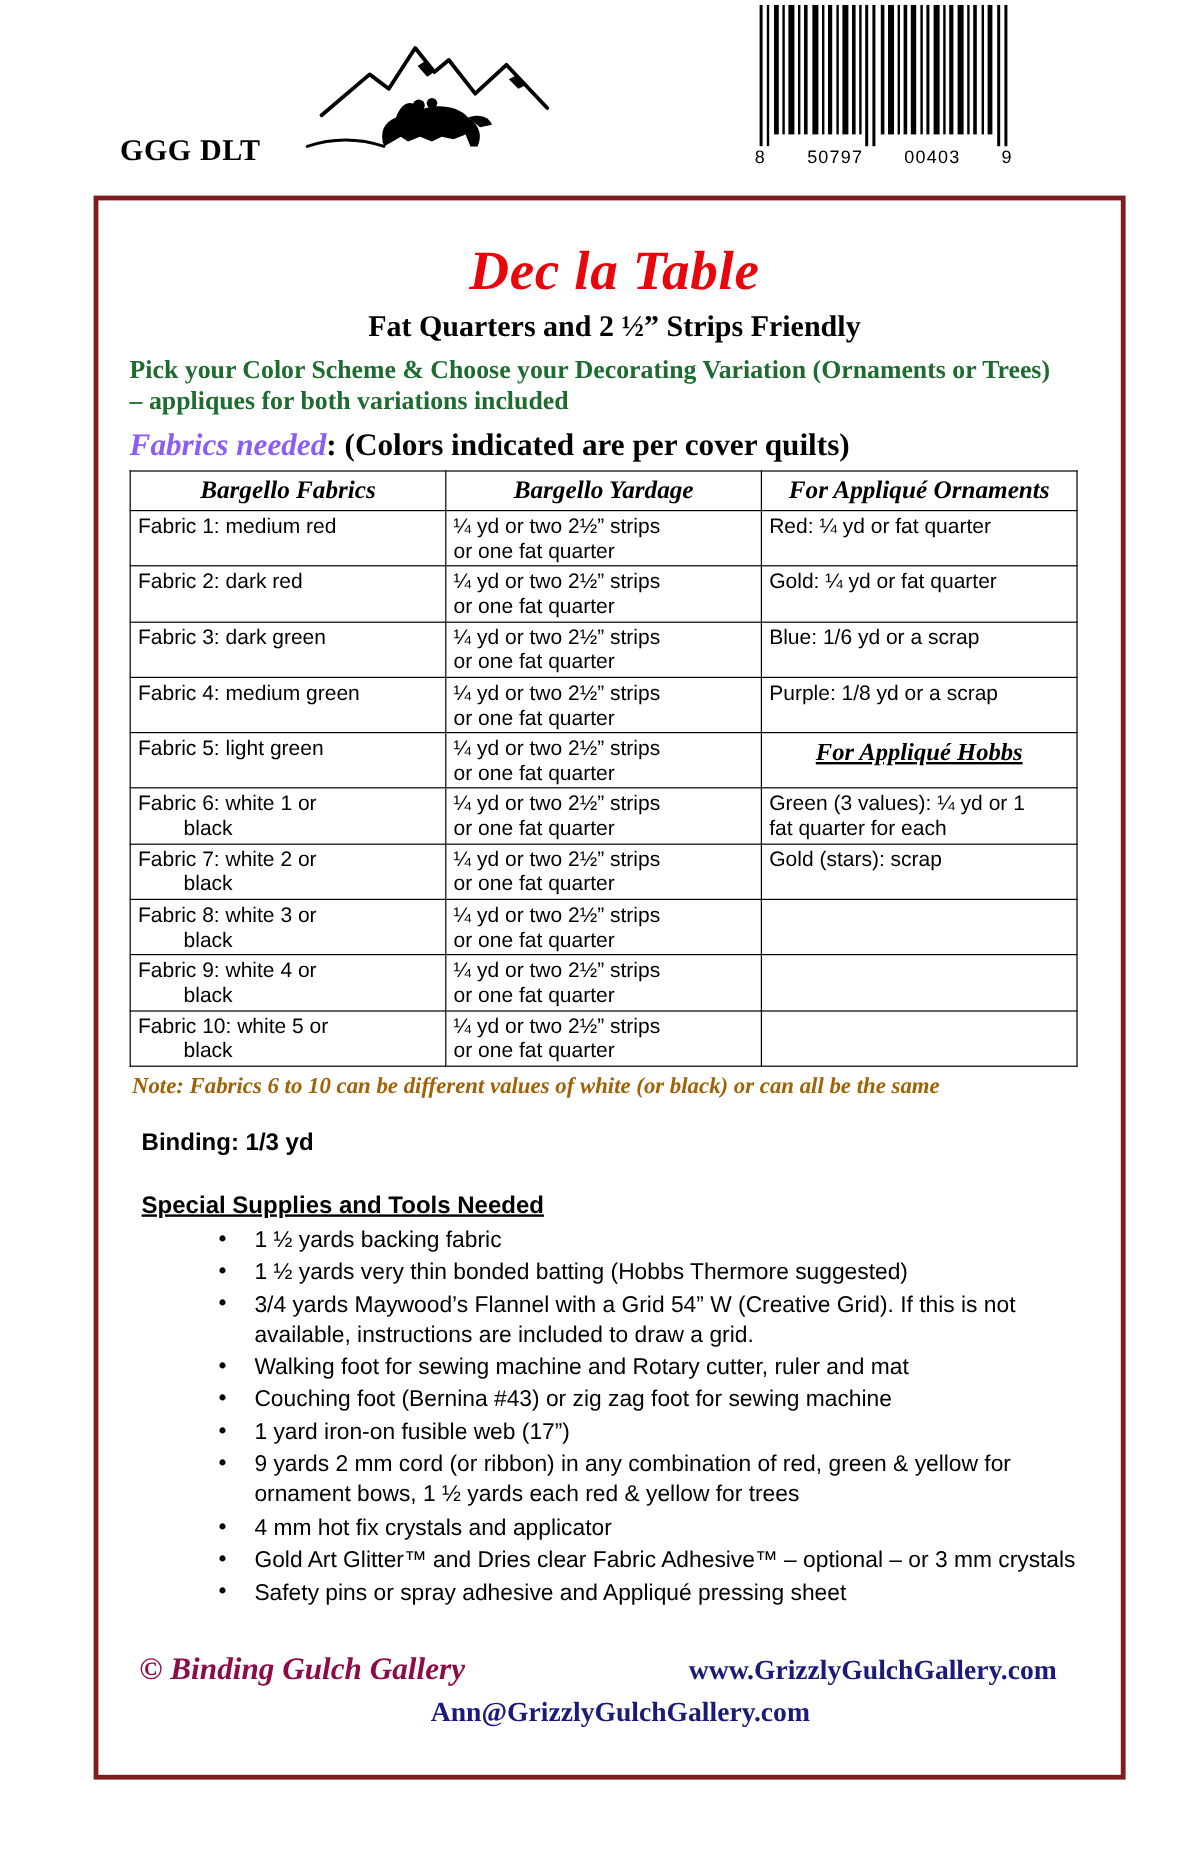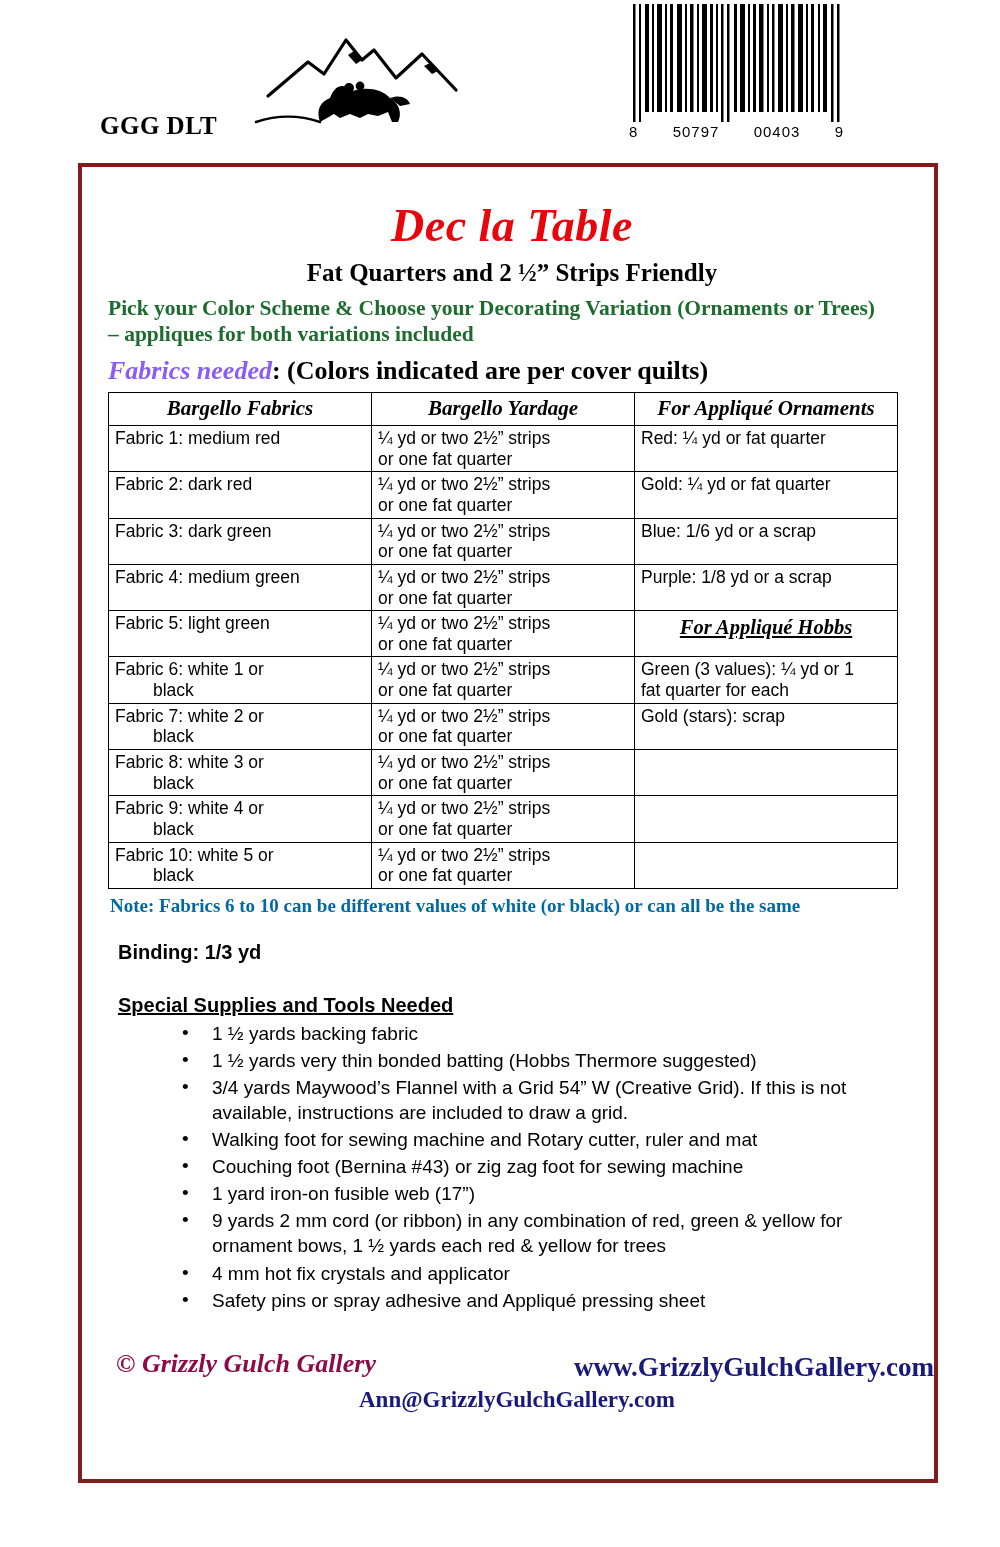--- a/index.html
+++ b/index.html
@@ -151,23 +151,24 @@
     font-weight: bold;
     font-size: 20.5px;
     text-align: center;
     text-decoration: underline;
     display: block;
     padding-top: 2px;
   }
 
   .note {
     font-family: "Liberation Serif", serif;
+    font-style: italic;
     font-weight: bold;
     font-size: 19px;
-    color: #0369a1;
+    color: #a16207;
     margin: 6px 0 0 6px;
   }
   .binding {
     font-size: 20px;
     font-weight: bold;
     margin: 24px 0 0 14px;
     font-family: "Liberation Sans", sans-serif;
   }
   .supplies-head {
     font-size: 20px;
@@ -210,21 +211,21 @@
     font-weight: bold;
     font-size: 26px;
   }
   .footer .site {
     position: absolute;
     left: 470px;
     top: 3px;
     color: #1a1a7a;
     font-family: "Liberation Serif", serif;
     font-weight: bold;
-    font-size: 27px;
+    font-size: 23px;
   }
   .footer .email {
     position: absolute;
     left: 255px;
     top: 38px;
     color: #1a1a7a;
     font-family: "Liberation Serif", serif;
     font-weight: bold;
     font-size: 23px;
   }
@@ -457,23 +458,24 @@
     <div class="supplies-head">Special Supplies and Tools Needed</div>
     <ul class="supplies">
       <li>1 ½ yards backing fabric</li>
       <li>1 ½ yards very thin bonded batting (Hobbs Thermore suggested)</li>
       <li>3/4 yards Maywood’s Flannel with a Grid 54” W (Creative Grid).  If this is not available, instructions are included to draw a grid.</li>
       <li>Walking foot for sewing machine and Rotary cutter, ruler and mat</li>
       <li>Couching foot (Bernina #43) or zig zag foot for sewing machine</li>
       <li>1 yard iron-on fusible web (17”)</li>
       <li>9 yards 2 mm cord (or ribbon) in any combination of red, green &amp; yellow for ornament bows, 1 ½ yards each red &amp; yellow for trees</li>
       <li>4 mm hot fix crystals and applicator</li>
+      <li>Gold Art Glitter™ and Dries clear Fabric Adhesive™ – optional – or 3 mm crystals</li>
       <li>Safety pins or spray adhesive and Appliqué pressing sheet</li>
     </ul>
 
     <div class="footer">
-      <div class="copy">©  Grizzly Gulch Gallery</div>
+      <div class="copy">©  Binding Gulch Gallery</div>
       <div class="site">www.GrizzlyGulchGallery.com</div>
       <div class="email">Ann@GrizzlyGulchGallery.com</div>
     </div>
 
   </div>
 </div>
 
 </body></html>

